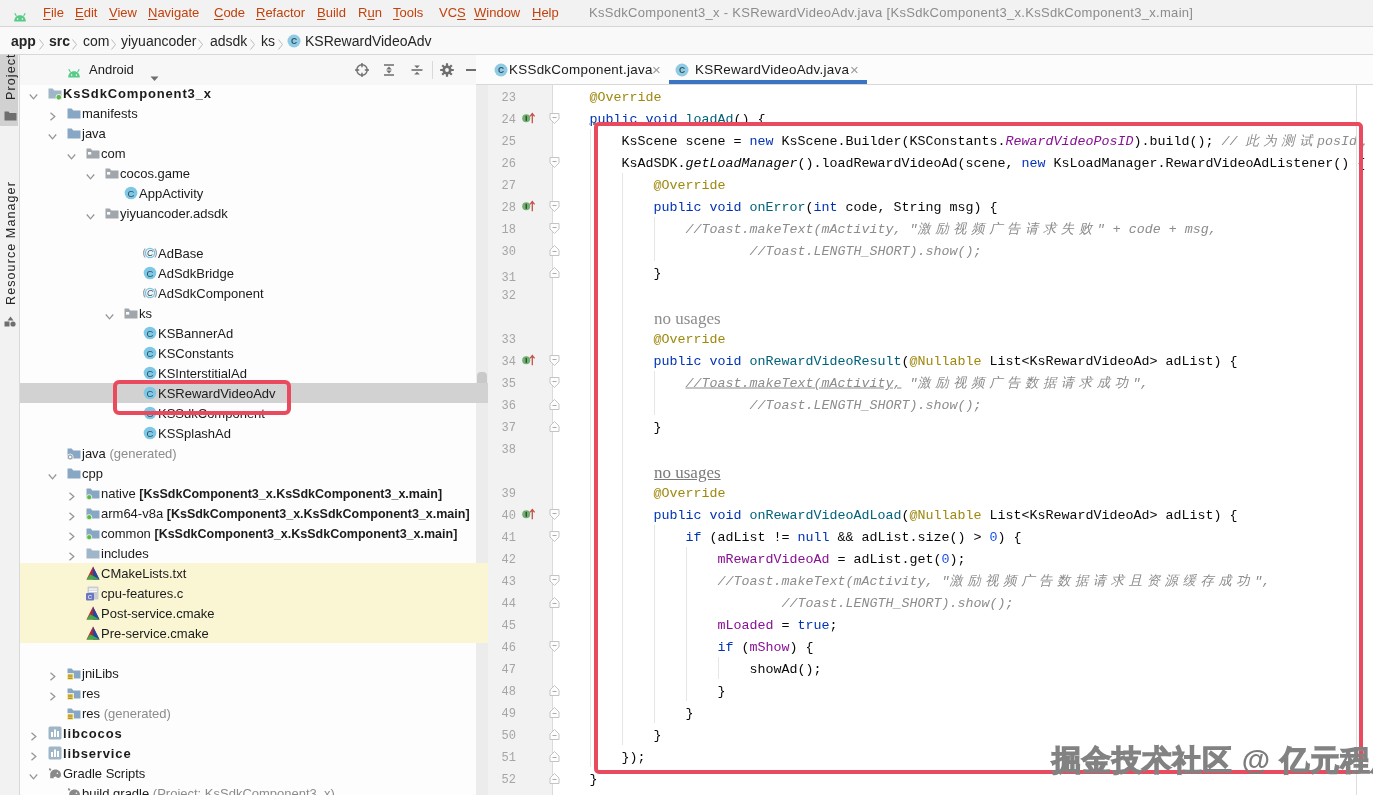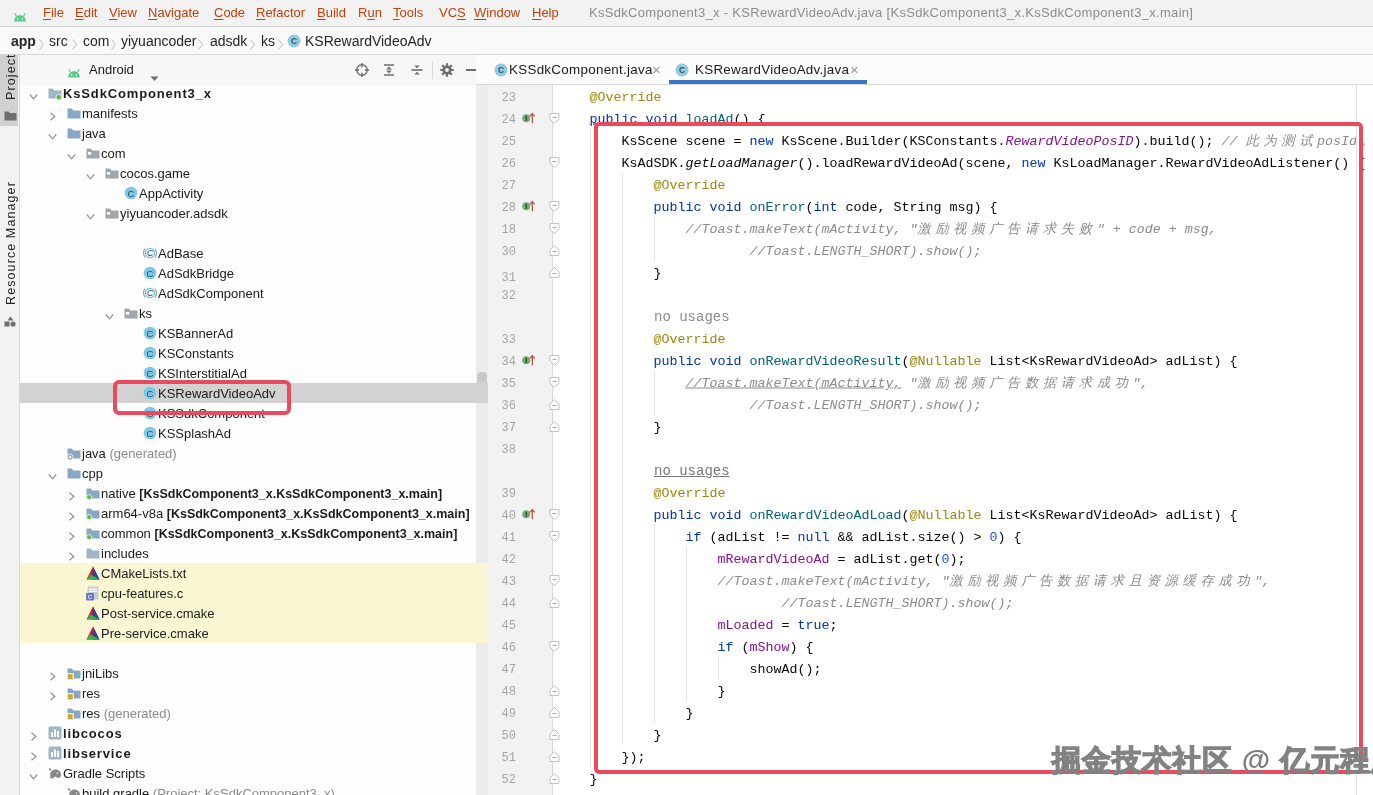--- a/index.html
+++ b/index.html
@@ -26,21 +26,21 @@
 .tabt{position:absolute;top:7px;font-size:13.4px;letter-spacing:0.28px;color:#1b1b1b;white-space:nowrap}
 .tx{position:absolute;top:6px;font-size:15px;color:#9a9a9a}
 #editor{position:absolute;left:488px;top:85px;width:885px;height:710px;background:#fff}
 #gutter{position:absolute;left:0;top:0;width:65px;height:710px;background:#F2F2F2;border-right:1px solid #DBDBDB}
 .lnum{position:absolute;left:0;width:28px;text-align:right;font-family:"Liberation Mono",monospace;font-size:12px;color:#A5A5A5;line-height:22px;transform:translateY(1.5px)}
 .cl{position:absolute;left:69.5px;top:0;font-family:"Liberation Mono",monospace;font-size:13.33px;line-height:22px;white-space:pre;color:#080808;transform:translateY(1.5px)}
 .k{color:#0033B3}.an{color:#9E880D}.fn{color:#00627A}.cm{color:#8C8C8C;font-style:italic}
 .fl{color:#871094}.num{color:#1750EB}.si{font-style:italic}
 .cjk{letter-spacing:4.6px}
 .guide{position:absolute;width:1px;background:#E6E6E6}
-.inlay{position:absolute;left:166px;font-size:14px;color:#8C8C8C;font-family:Liberation Mono, monospace}
+.inlay{position:absolute;left:166px;font-size:17px;color:#8C8C8C;font-family:Liberation Serif, serif}
 .fold{position:absolute;left:60.5px;width:11px;height:13px}
 .ovr{position:absolute;left:33px;width:16px;height:15px}
 #redrect1{position:absolute;left:594px;top:122px;width:769px;height:652px;border:4px solid #EA4A5D;border-radius:5px;z-index:30}
 #redrect2{position:absolute;left:113px;top:380px;width:178px;height:35px;border:4px solid #EA4A5D;border-radius:6px;z-index:30}
 #wmark{position:absolute;left:1052px;top:741px;font-size:29px;font-weight:bold;color:#fff;letter-spacing:1.1px;-webkit-text-stroke:1.4px #828282;white-space:nowrap;z-index:31}
 #sbline{position:absolute;left:1356px;top:85px;width:1px;height:710px;background:#DEDEDE}
 </style></head><body>
 <div id="root">
 
 <div id="menubar">
@@ -59,21 +59,21 @@
 <div class="mi" style="left:317px"><u>B</u>uild</div>
 <div class="mi" style="left:358px">R<u>u</u>n</div>
 <div class="mi" style="left:393px"><u>T</u>ools</div>
 <div class="mi" style="left:439px">VC<u>S</u></div>
 <div class="mi" style="left:474px"><u>W</u>indow</div>
 <div class="mi" style="left:532px"><u>H</u>elp</div>
 <div class="mi" style="left:589px;color:#8C8C8C;letter-spacing:0.3px">KsSdkComponent3_x - KSRewardVideoAdv.java [KsSdkComponent3_x.KsSdkComponent3_x.main]</div>
 </div>
 <div id="crumbs">
 <div class="bc" style="left:11px;font-weight:bold;">app</div>
-<div class="bc" style="left:49px;font-weight:normal;">src</div>
+<div class="bc" style="left:49px;font-weight:bold;">src</div>
 <div class="bc" style="left:83px;">com</div>
 <div class="bc" style="left:121px;">yiyuancoder</div>
 <div class="bc" style="left:210px;">adsdk</div>
 <div class="bc" style="left:261px;">ks</div>
 <div class="abs" style="left:38px;top:9px"><svg style="" width="7" height="11" viewBox="0 0 7 11">
           <path d="M1.5 0.5 L5.5 5.5 L1.5 10.5" fill="none" stroke="#BBBBBB" stroke-width="1"></path>
         </svg></div>
 <div class="abs" style="left:71px;top:9px"><svg style="" width="7" height="11" viewBox="0 0 7 11">
           <path d="M1.5 0.5 L5.5 5.5 L1.5 10.5" fill="none" stroke="#BBBBBB" stroke-width="1"></path>
         </svg></div>

